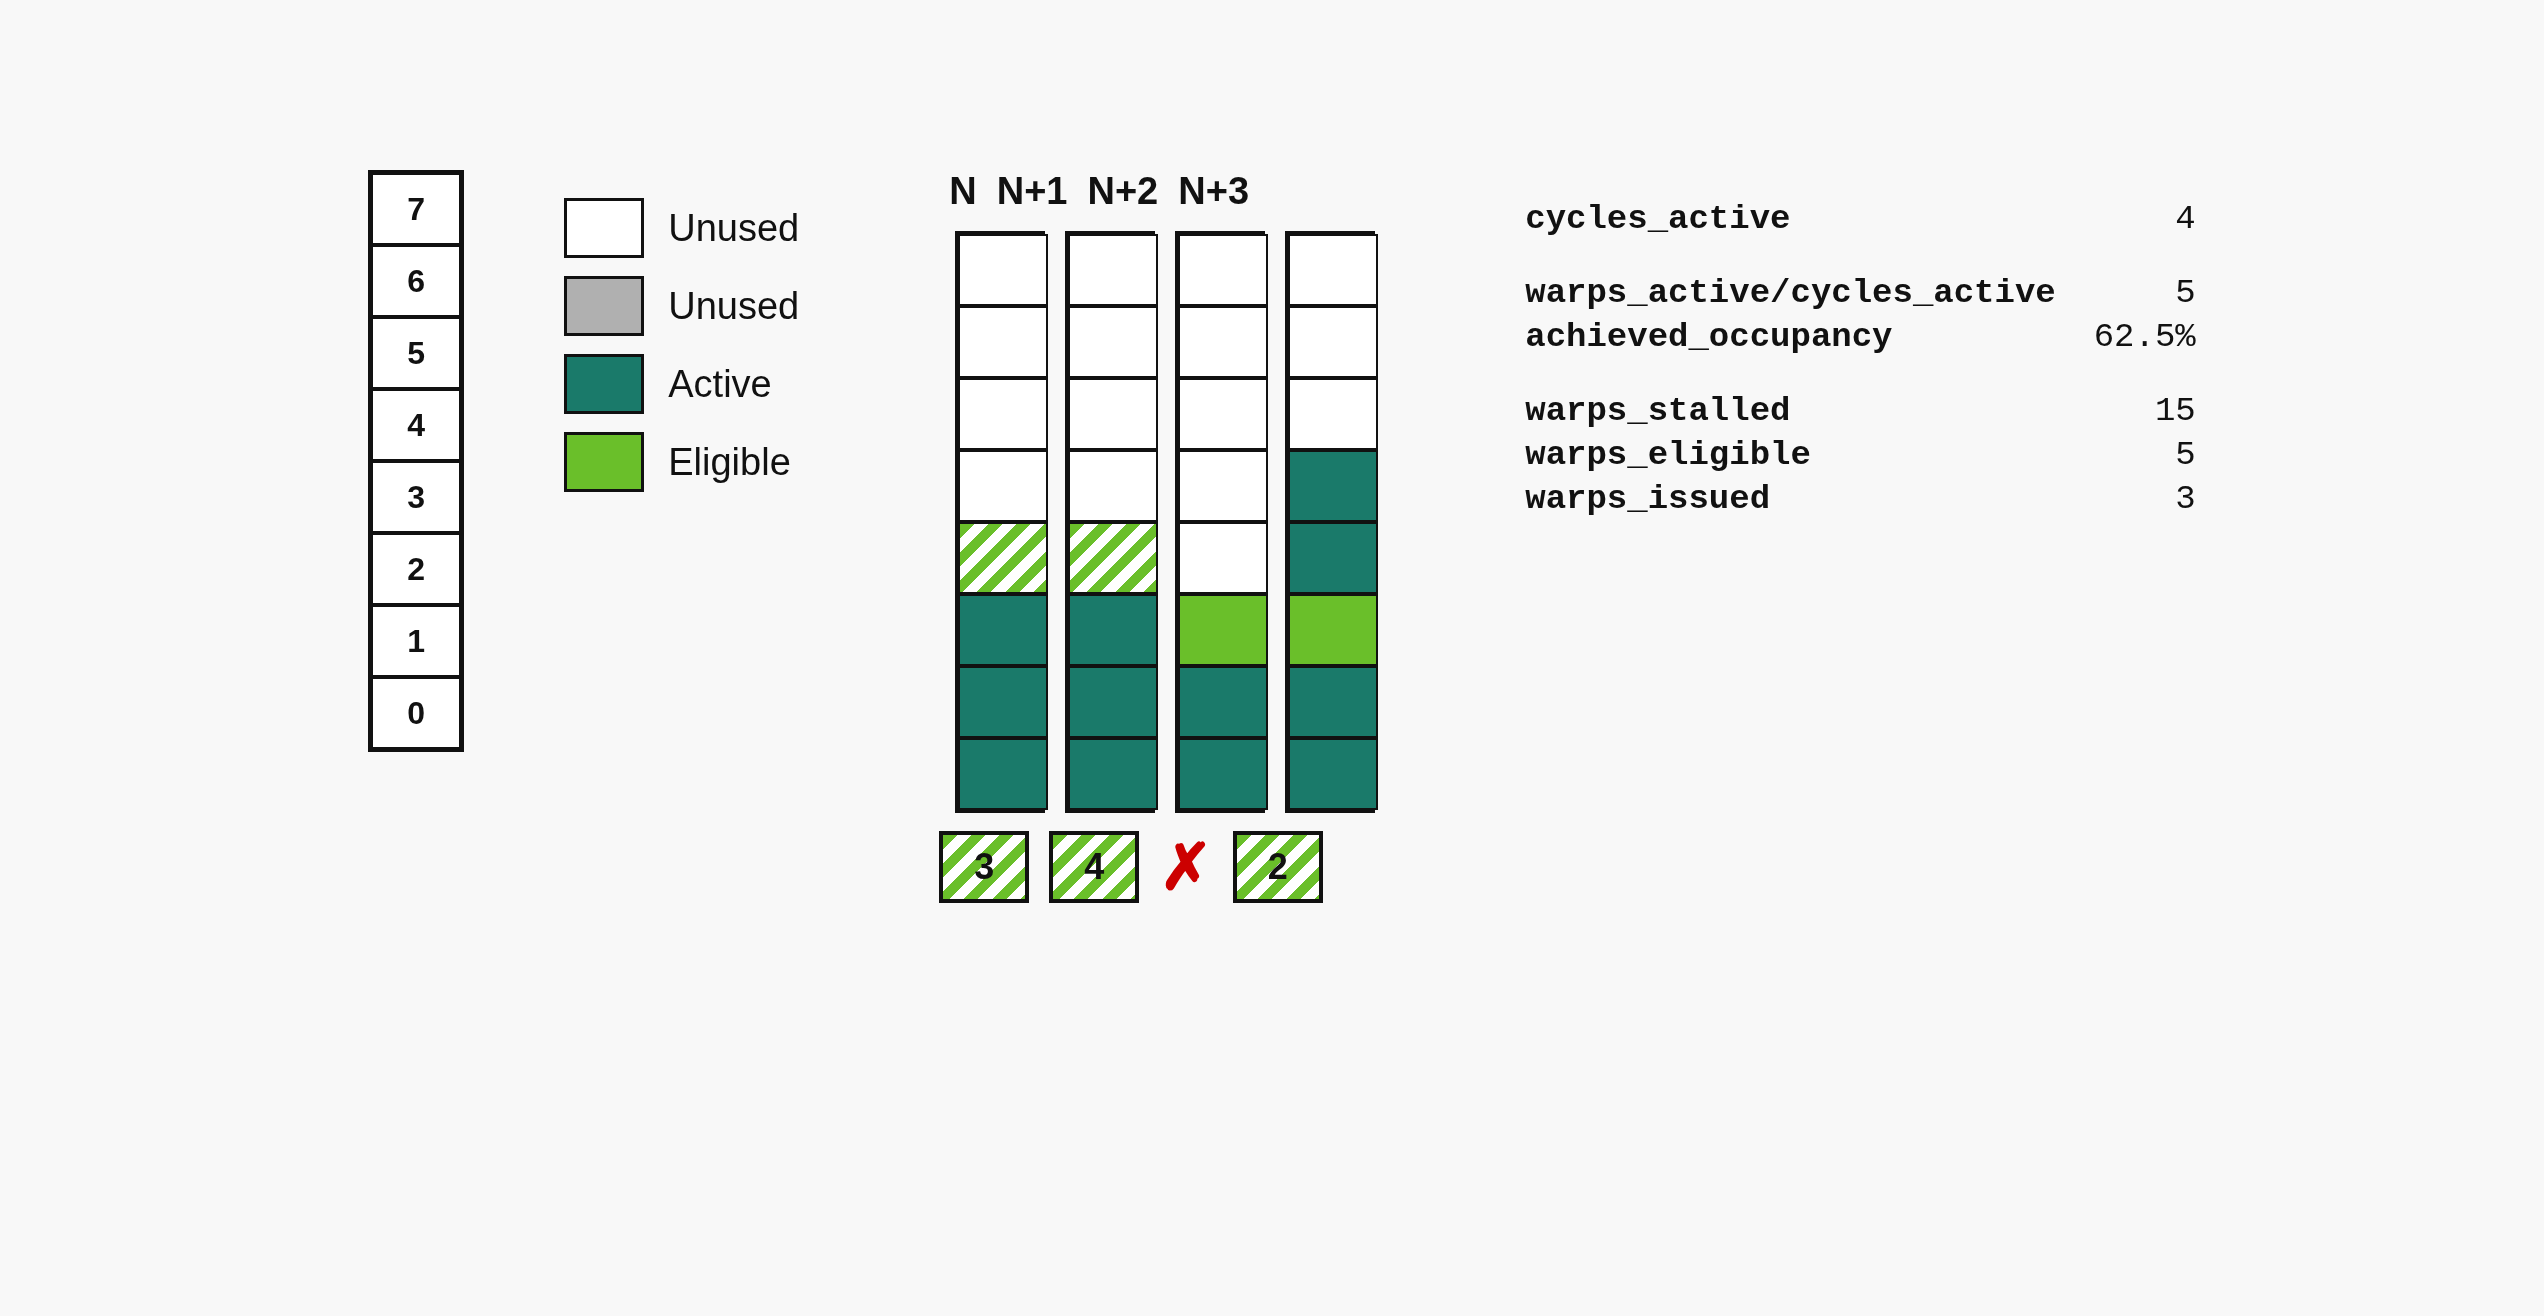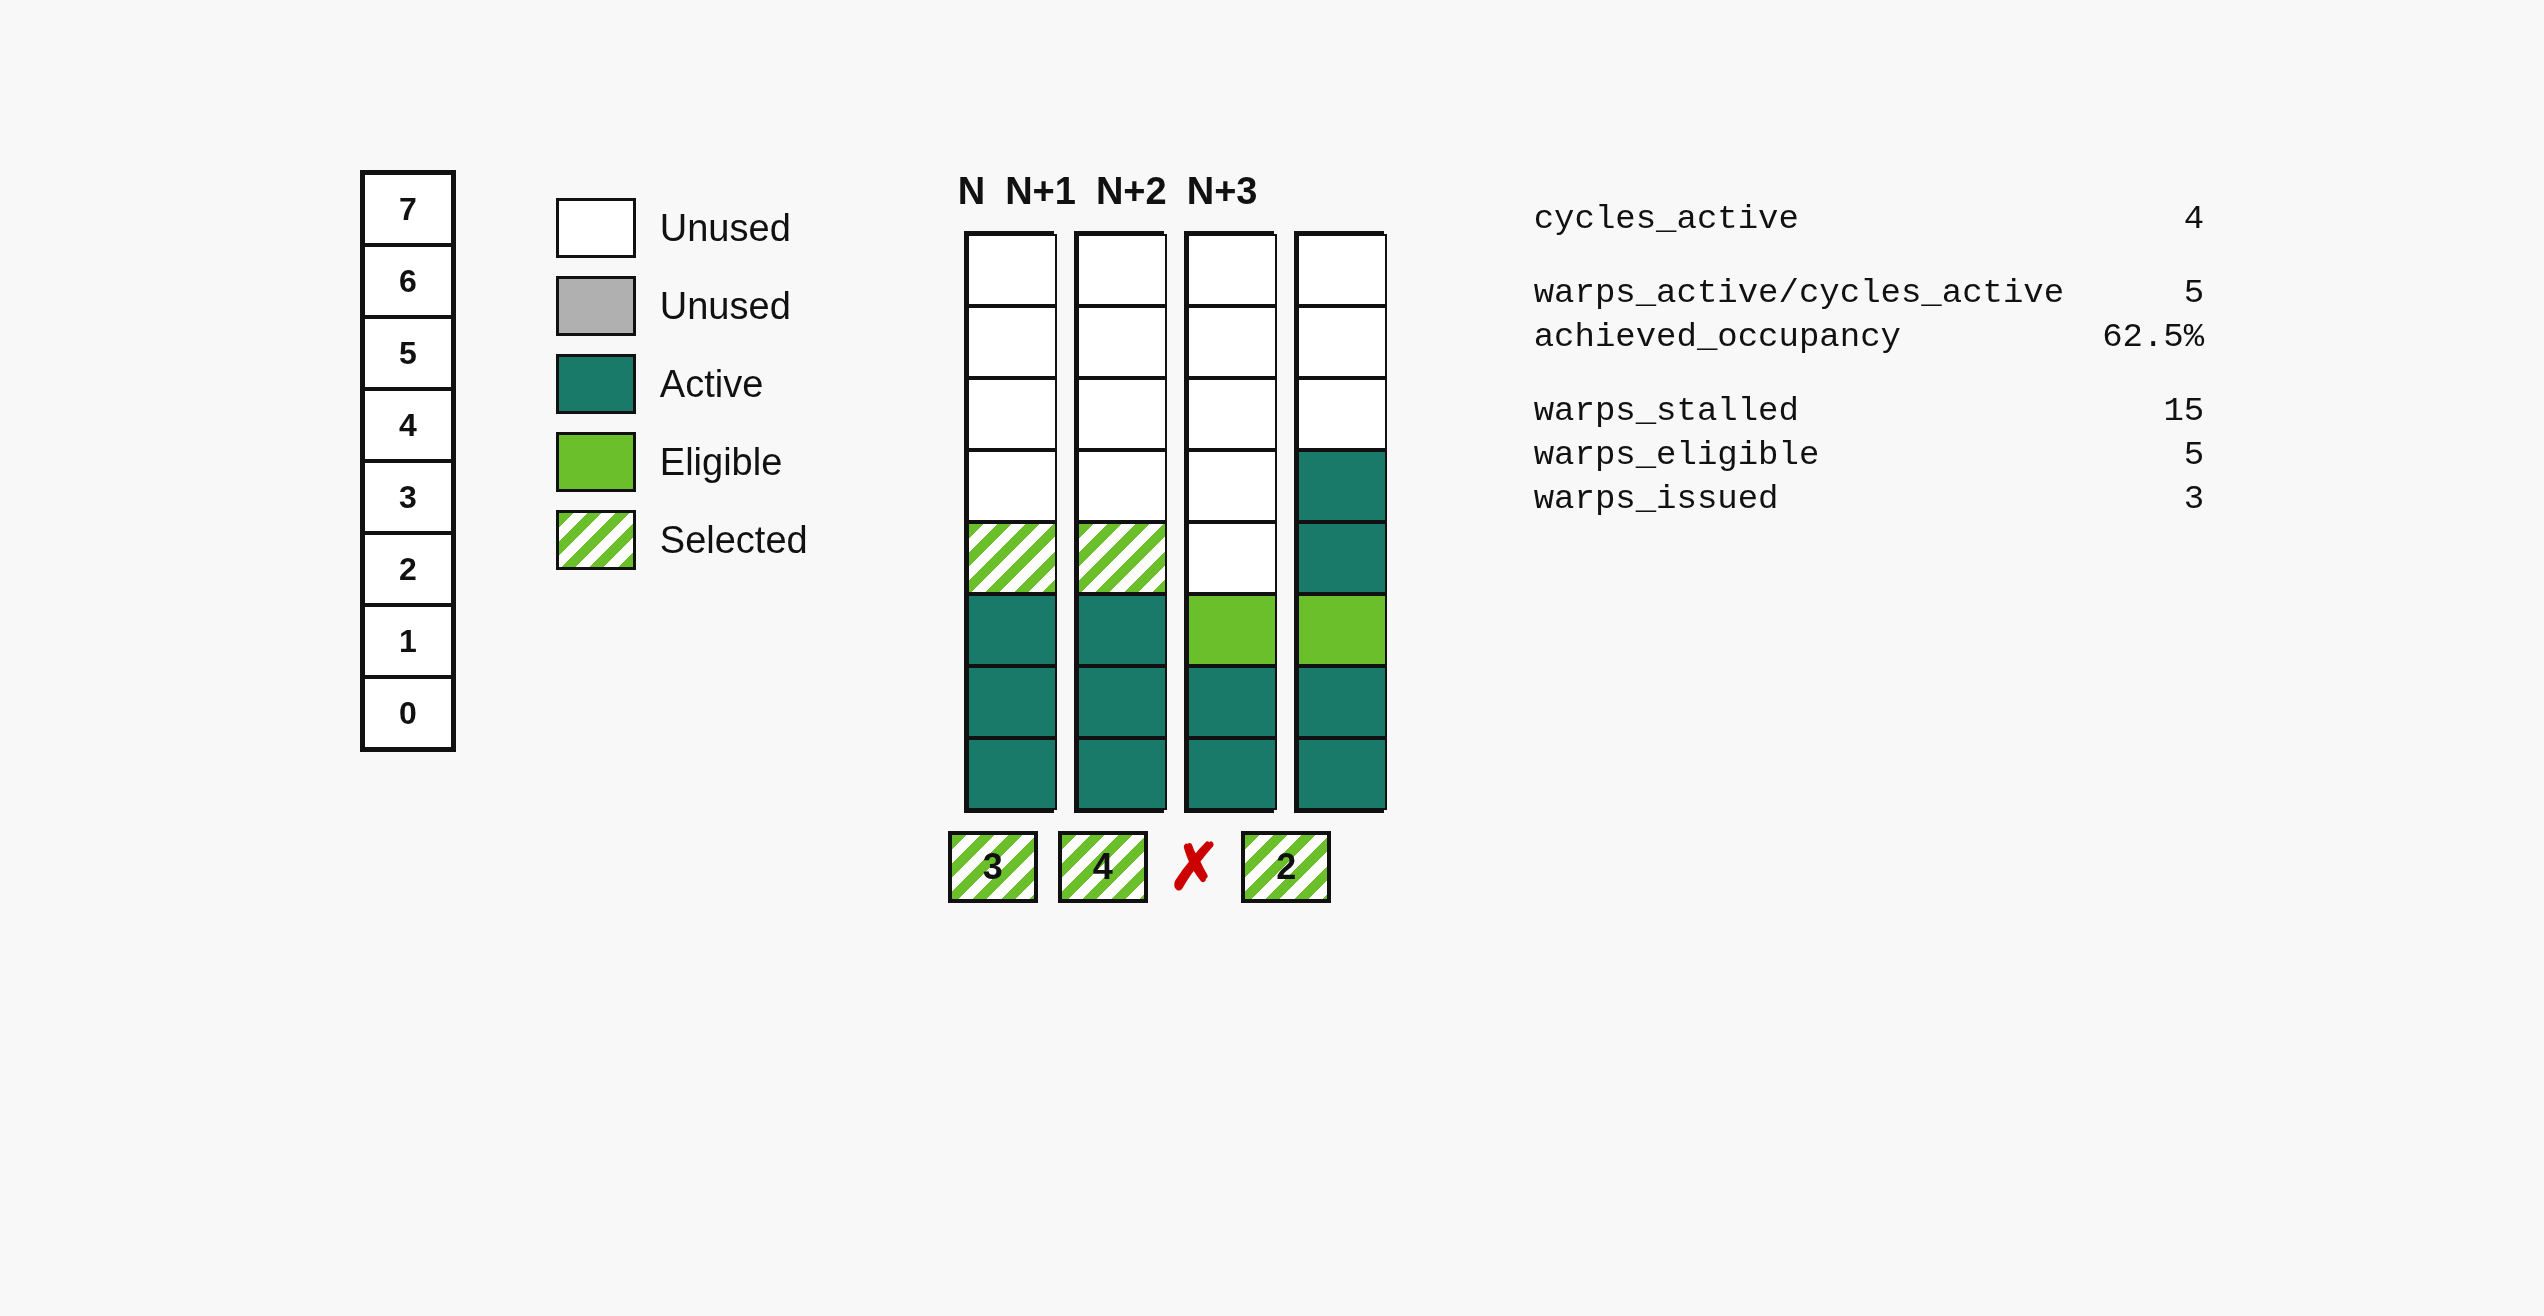--- a/index.html
+++ b/index.html
@@ -276,20 +276,21 @@
       justify-content: space-between;
       align-items: baseline;
       gap: 60px;
       margin-bottom: 6px;
     }
 
     .metric-name {
       font-size: 34px;
       font-family: 'Courier New', monospace;
       color: #111;
+      font-weight: bold;
     }
 
     .metric-value {
       font-size: 34px;
       font-family: 'Courier New', monospace;
       color: #111;
       text-align: right;
       min-width: 80px;
     }
 
@@ -341,24 +342,20 @@
         <div class="legend-label">Unused</div>
       </div>
       <div class="legend-item">
         <div class="legend-box stalled"></div>
         <div class="legend-label">Active</div>
       </div>
       <div class="legend-item">
         <div class="legend-box eligible"></div>
         <div class="legend-label">Eligible</div>
       </div>
-      <div class="legend-item">
-        <div class="legend-box selected"></div>
-        <div class="legend-label">Selected</div>
-      </div>
     </div>
 
   <div class="cycles-section">
     <div class="cycle-header-row">
       <div class="cycle-label"></div>
       <div class="cycle-columns">
 
       <div class="cycle-col-wrapper">
             <div class="cycle-col-header">N</div>
           </div>

